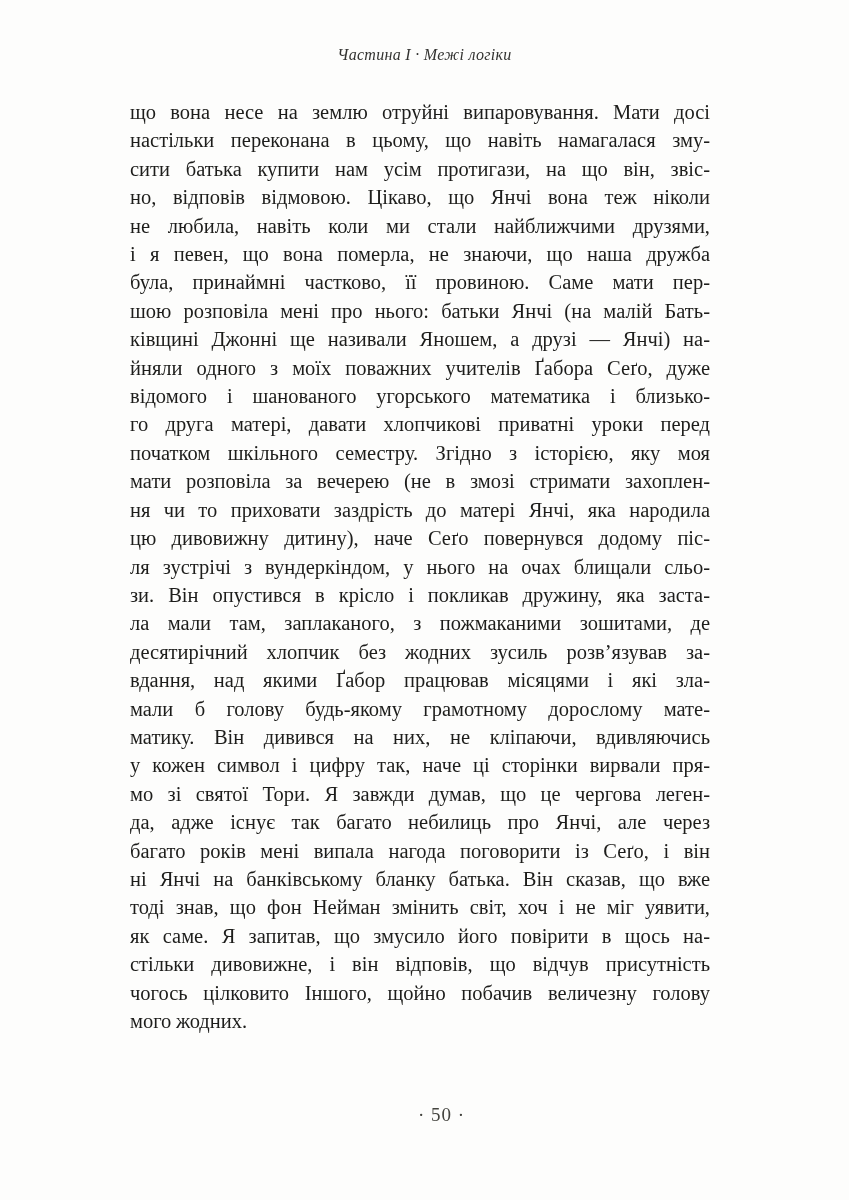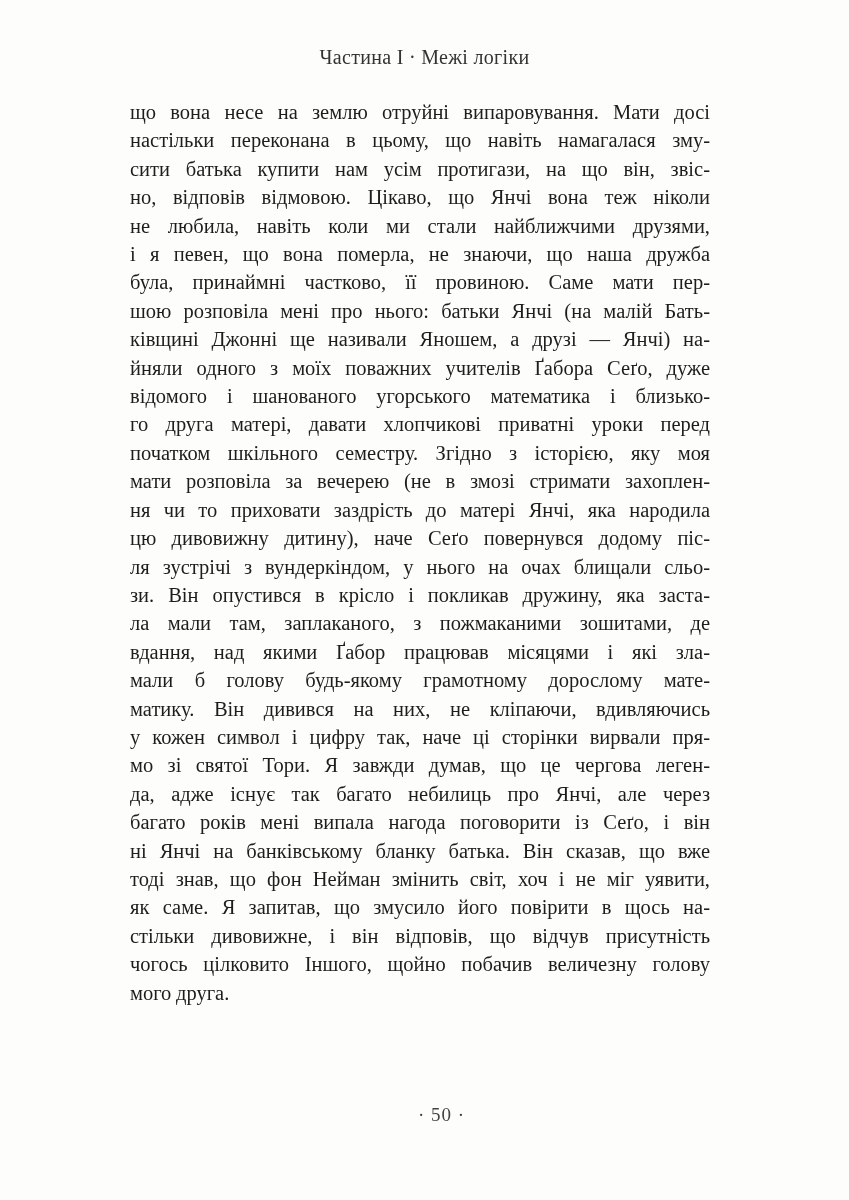--- a/index.html
+++ b/index.html
@@ -20,21 +20,22 @@
     background: var(--page-bg);
     overflow: hidden;
     font-family: "Liberation Serif", "DejaVu Serif", serif;
   }
   .running-header {
     position: absolute;
     top: 46px;
     left: 0;
     width: 849px;
     text-align: center;
-    font-size: 20px;
+    font-style: italic;
+    font-size: 16px;
     letter-spacing: 0.3px;
     color: var(--header-text);
   }
   .body-block {
     position: absolute;
     top: 98px;
     left: 130px;
     width: 580px;
     font-size: 20.5px;
     line-height: 28.4px;
@@ -79,29 +80,30 @@
       <div class="body-line">йняли одного з моїх поважних учителів Ґабора Сеґо, дуже</div>
       <div class="body-line">відомого і шанованого угорського математика і близько-</div>
       <div class="body-line">го друга матері, давати хлопчикові приватні уроки перед</div>
       <div class="body-line">початком шкільного семестру. Згідно з історією, яку моя</div>
       <div class="body-line">мати розповіла за вечерею (не в змозі стримати захоплен-</div>
       <div class="body-line">ня чи то приховати заздрість до матері Янчі, яка народила</div>
       <div class="body-line">цю дивовижну дитину), наче Сеґо повернувся додому піс-</div>
       <div class="body-line">ля зустрічі з вундеркіндом, у нього на очах блищали сльо-</div>
       <div class="body-line">зи. Він опустився в крісло і покликав дружину, яка заста-</div>
       <div class="body-line">ла мали там, заплаканого, з пожмаканими зошитами, де</div>
+      <div class="body-line">десятирічний хлопчик без жодних зусиль розв’язував за-</div>
       <div class="body-line">вдання, над якими Ґабор працював місяцями і які зла-</div>
       <div class="body-line">мали б голову будь-якому грамотному дорослому мате-</div>
       <div class="body-line">матику. Він дивився на них, не кліпаючи, вдивляючись</div>
       <div class="body-line">у кожен символ і цифру так, наче ці сторінки вирвали пря-</div>
       <div class="body-line">мо зі святої Тори. Я завжди думав, що це чергова леген-</div>
       <div class="body-line">да, адже існує так багато небилиць про Янчі, але через</div>
       <div class="body-line">багато років мені випала нагода поговорити із Сеґо, і він</div>
       <div class="body-line">ні Янчі на банківському бланку батька. Він сказав, що вже</div>
       <div class="body-line">тоді знав, що фон Нейман змінить світ, хоч і не міг уявити,</div>
       <div class="body-line">як саме. Я запитав, що змусило його повірити в щось на-</div>
       <div class="body-line">стільки дивовижне, і він відповів, що відчув присутність</div>
       <div class="body-line">чогось цілковито Іншого, щойно побачив величезну голову</div>
-      <div class="body-line body-line-last">мого друга.</div>
+      <div class="body-line body-line-last">мого жодних.</div>
     </div>
 
   <div class="page-number">· 50 ·</div>
 </div>
 
 </body></html>

